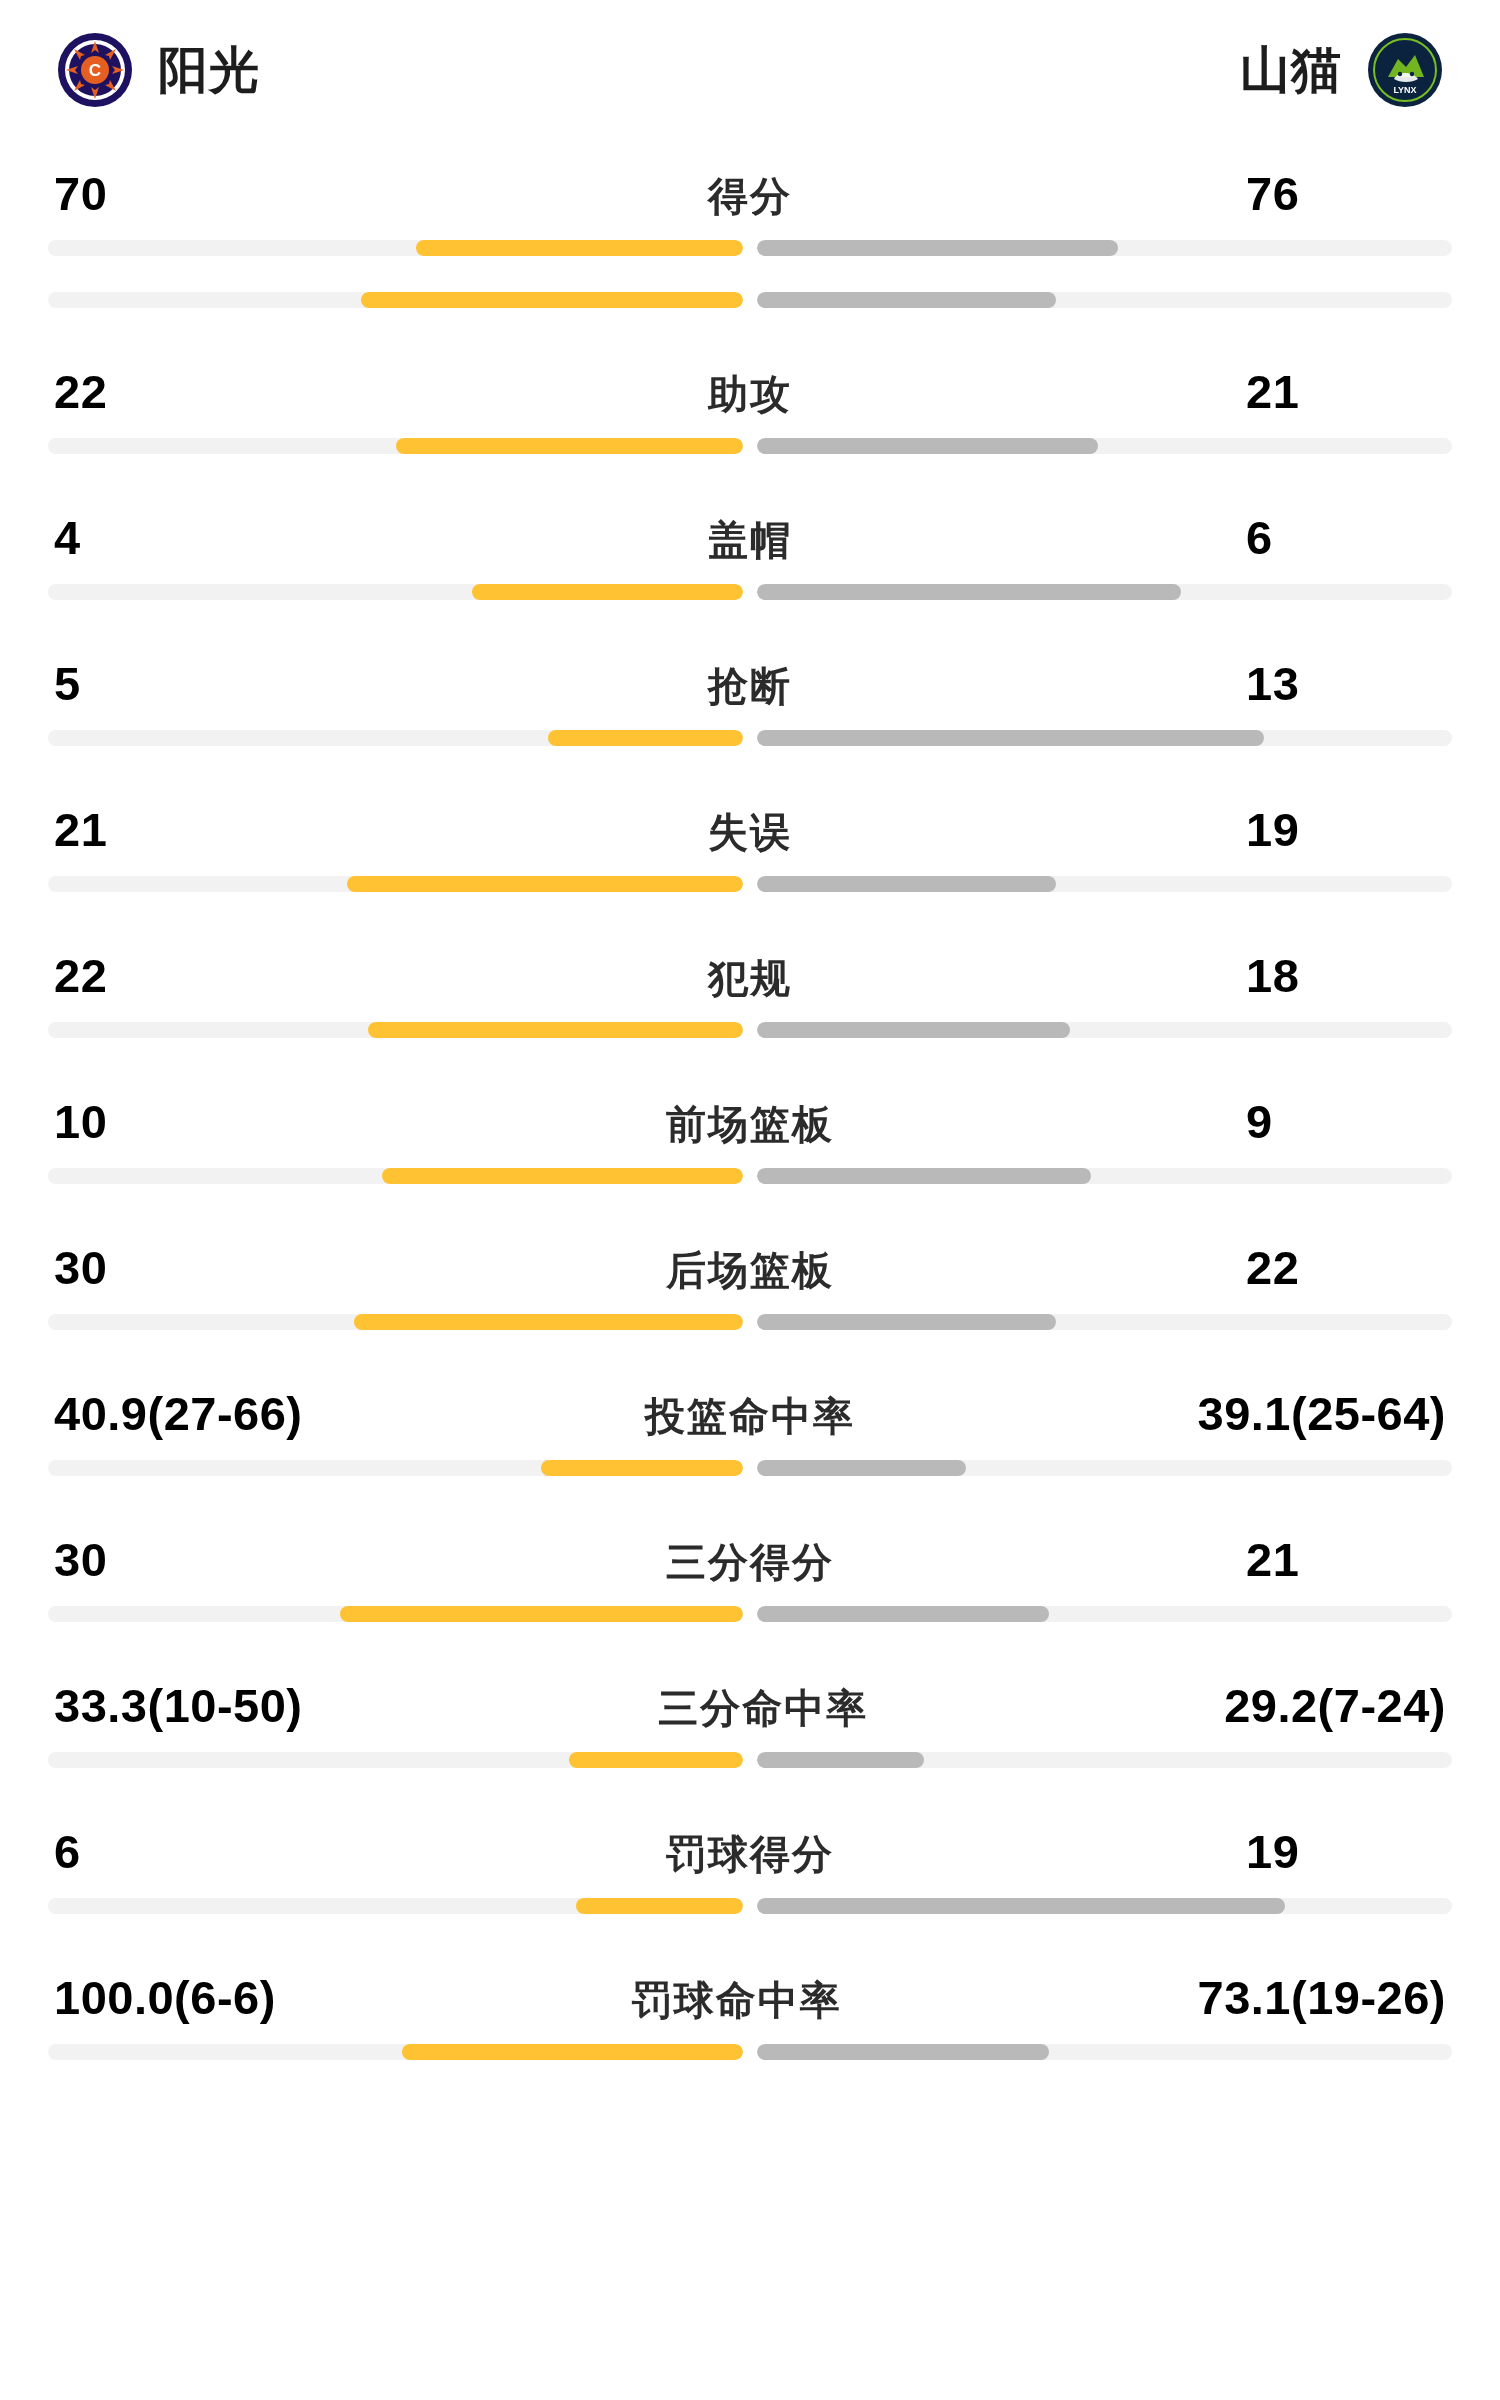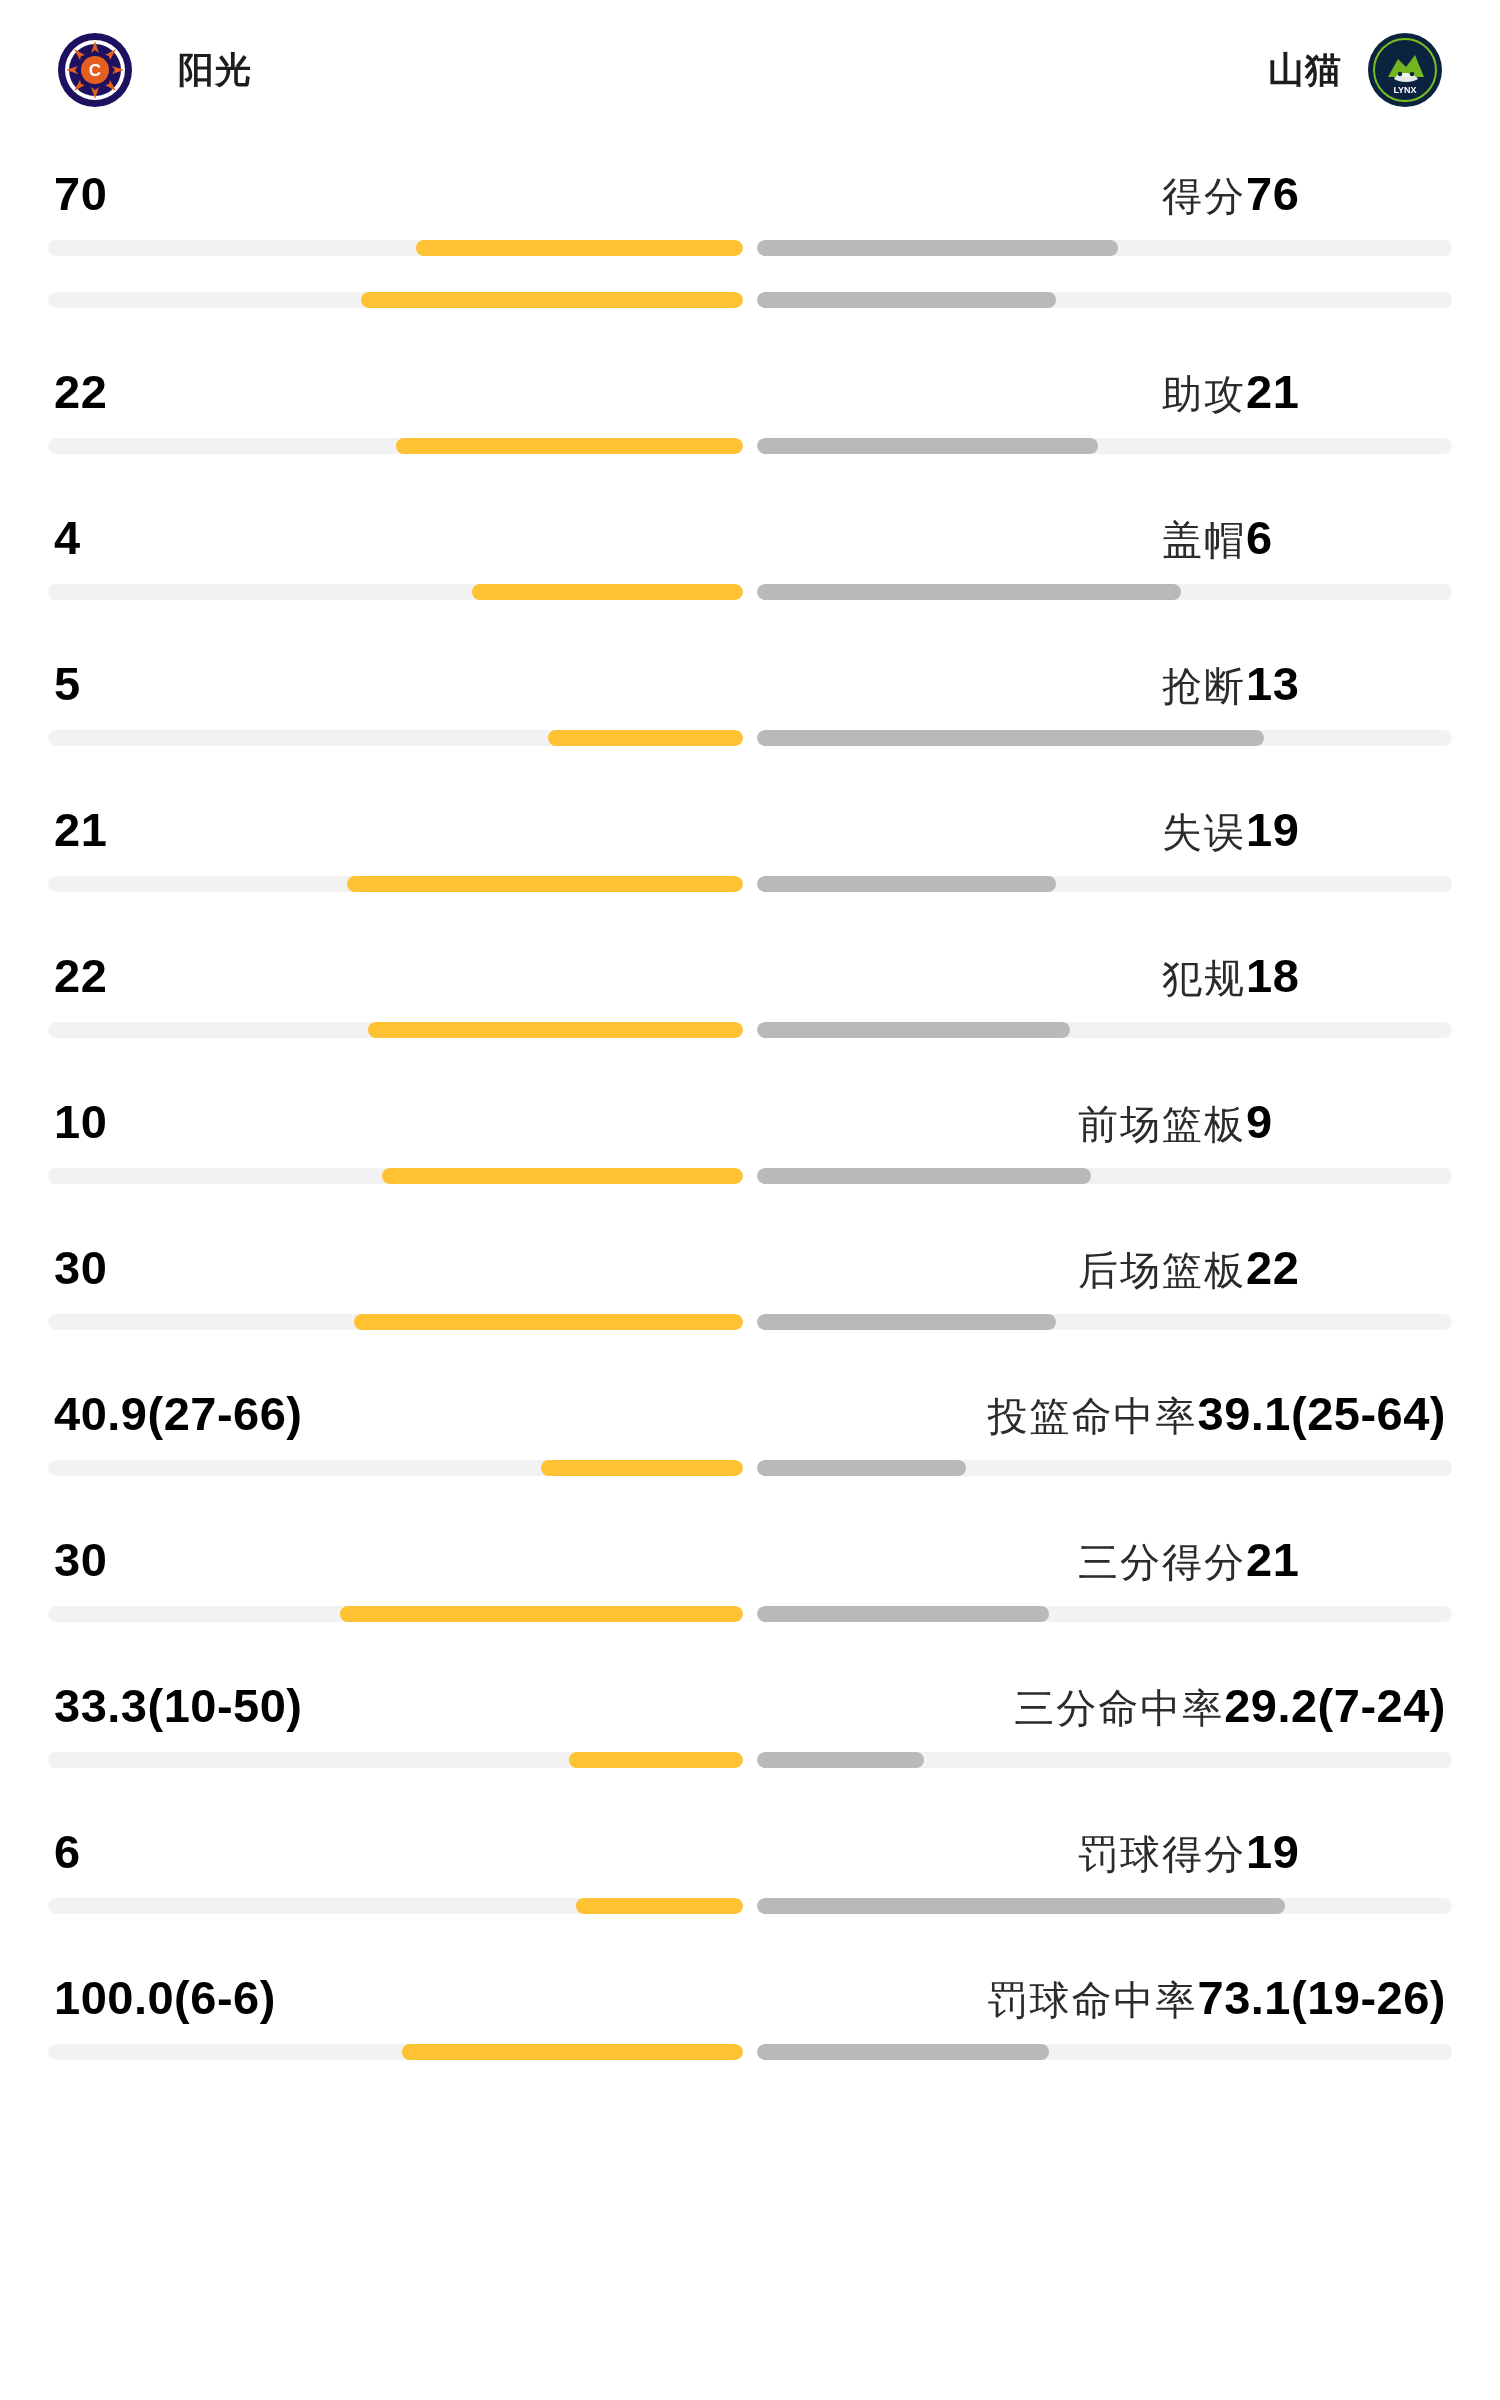--- a/index.html
+++ b/index.html
@@ -25,25 +25,24 @@
     justify-content: space-between;
     height: 140px;
     padding: 0 10px;
   }
   .team {
     display: flex;
     align-items: center;
     gap: 26px;
   }
   .team-name {
-    font-size: 36px;
+    font-size: 50px;
     font-weight: 700;
     letter-spacing: 1px;
     color: #1d1d1d;
-    margin-left: 20px;
   }
   .logo {
     width: 74px;
     height: 74px;
     border-radius: 50%;
     display: flex;
     align-items: center;
     justify-content: center;
     position: relative;
     flex: 0 0 auto;
@@ -64,24 +63,24 @@
     font-size: 47px;
     font-weight: 700;
     color: #000000;
     white-space: nowrap;
     letter-spacing: 0.5px;
     min-width: 200px;
   }
   .stat-value.right { text-align: left; margin-top: 20px; }
   .stat-label {
     font-size: 40px;
-    font-weight: 400;
+    font-weight: 700;
     color: #2b2b2b;
     letter-spacing: 2px;
-    text-align: right;
+    text-align: center;
     flex: 1 1 auto;
   }
   .bars {
     display: flex;
     align-items: center;
     width: 100%;
     height: 16px;
   }
   .bar-side {
     flex: 1 1 50%;

